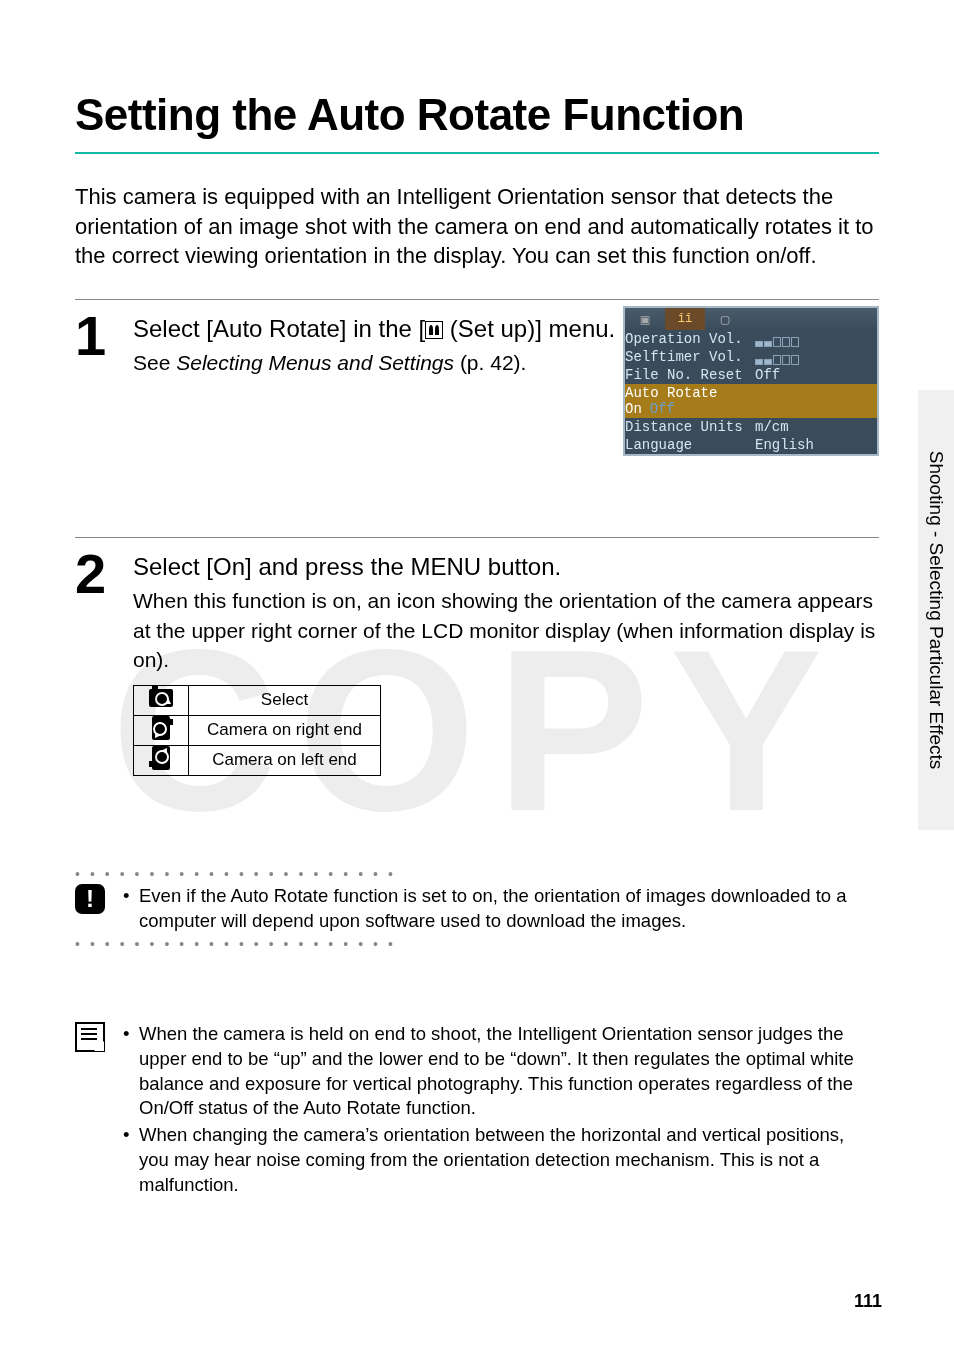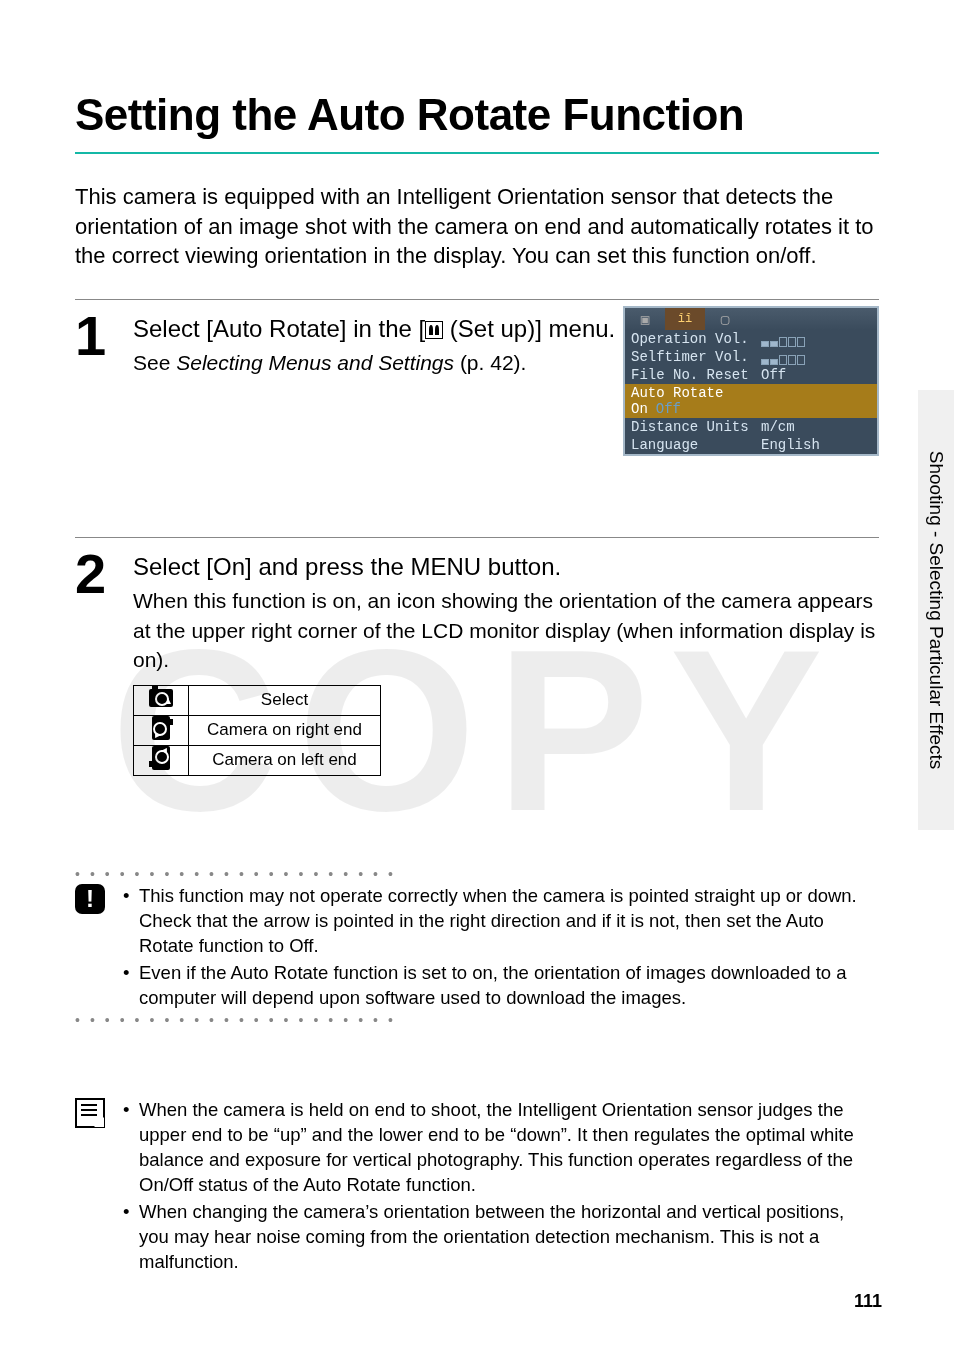--- a/index.html
+++ b/index.html
@@ -88,21 +88,21 @@
       justify-content: center;
       color: #aaa;
     }
     .tab.active {
       background: #6b4a2a;
       color: #ffd070;
     }
     .menu-rows { padding: 0; }
     .menu-row {
       display: flex;
-      padding: 1px 6px;
+      padding: 1px 0;
       white-space: nowrap;
     }
     .menu-row .k { width: 130px; }
     .menu-row .v { flex: 1; }
     .menu-row.hl {
       background: #a67c1a;
       color: #fff;
       flex-direction: column;
     }
     .menu-row.hl .on { color: #fff; font-family: Liberation Mono, monospace; }
@@ -380,21 +380,20 @@
     </div>
   </div>
 
   <div class="watermark">COPY</div>
 
   <div class="note-block">
     <div class="dots">••••••••••••••••••••••</div>
     <div class="note-row">
       <div class="note-icon"><span class="warn-icon">!</span></div>
       <ul class="note-list">
-        <li>This function may not operate correctly when the camera is pointed straight up or down. Check that the arrow is pointed in the right direction and if it is not, then set the Auto Rotate function to Off.</li>
         <li>Even if the Auto Rotate function is set to on, the orientation of images downloaded to a computer will depend upon software used to download the images.</li>
       </ul>
     </div>
     <div class="dots">••••••••••••••••••••••</div>
   </div>
 
   <div class="note-block">
     <div class="note-row">
       <div class="note-icon"><span class="doc-icon"></span></div>
       <ul class="note-list">

